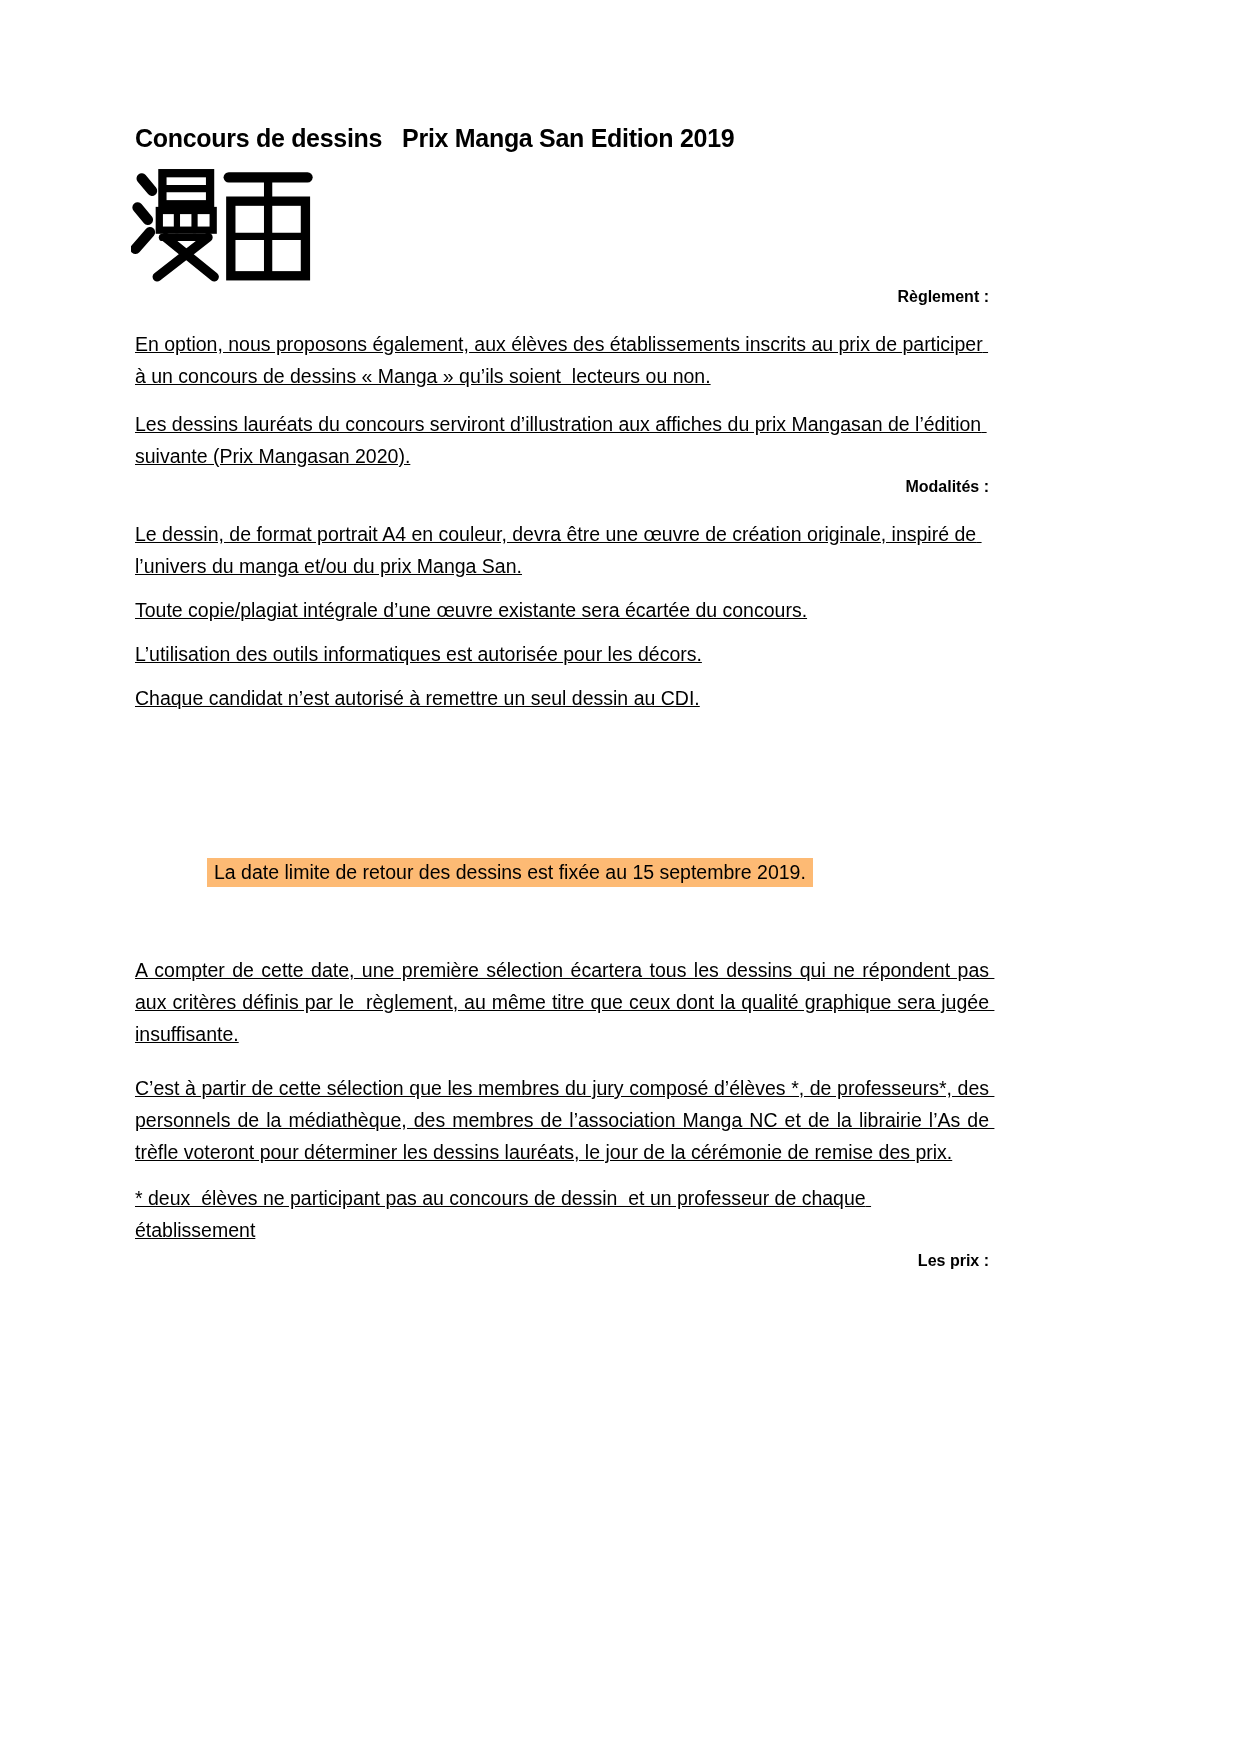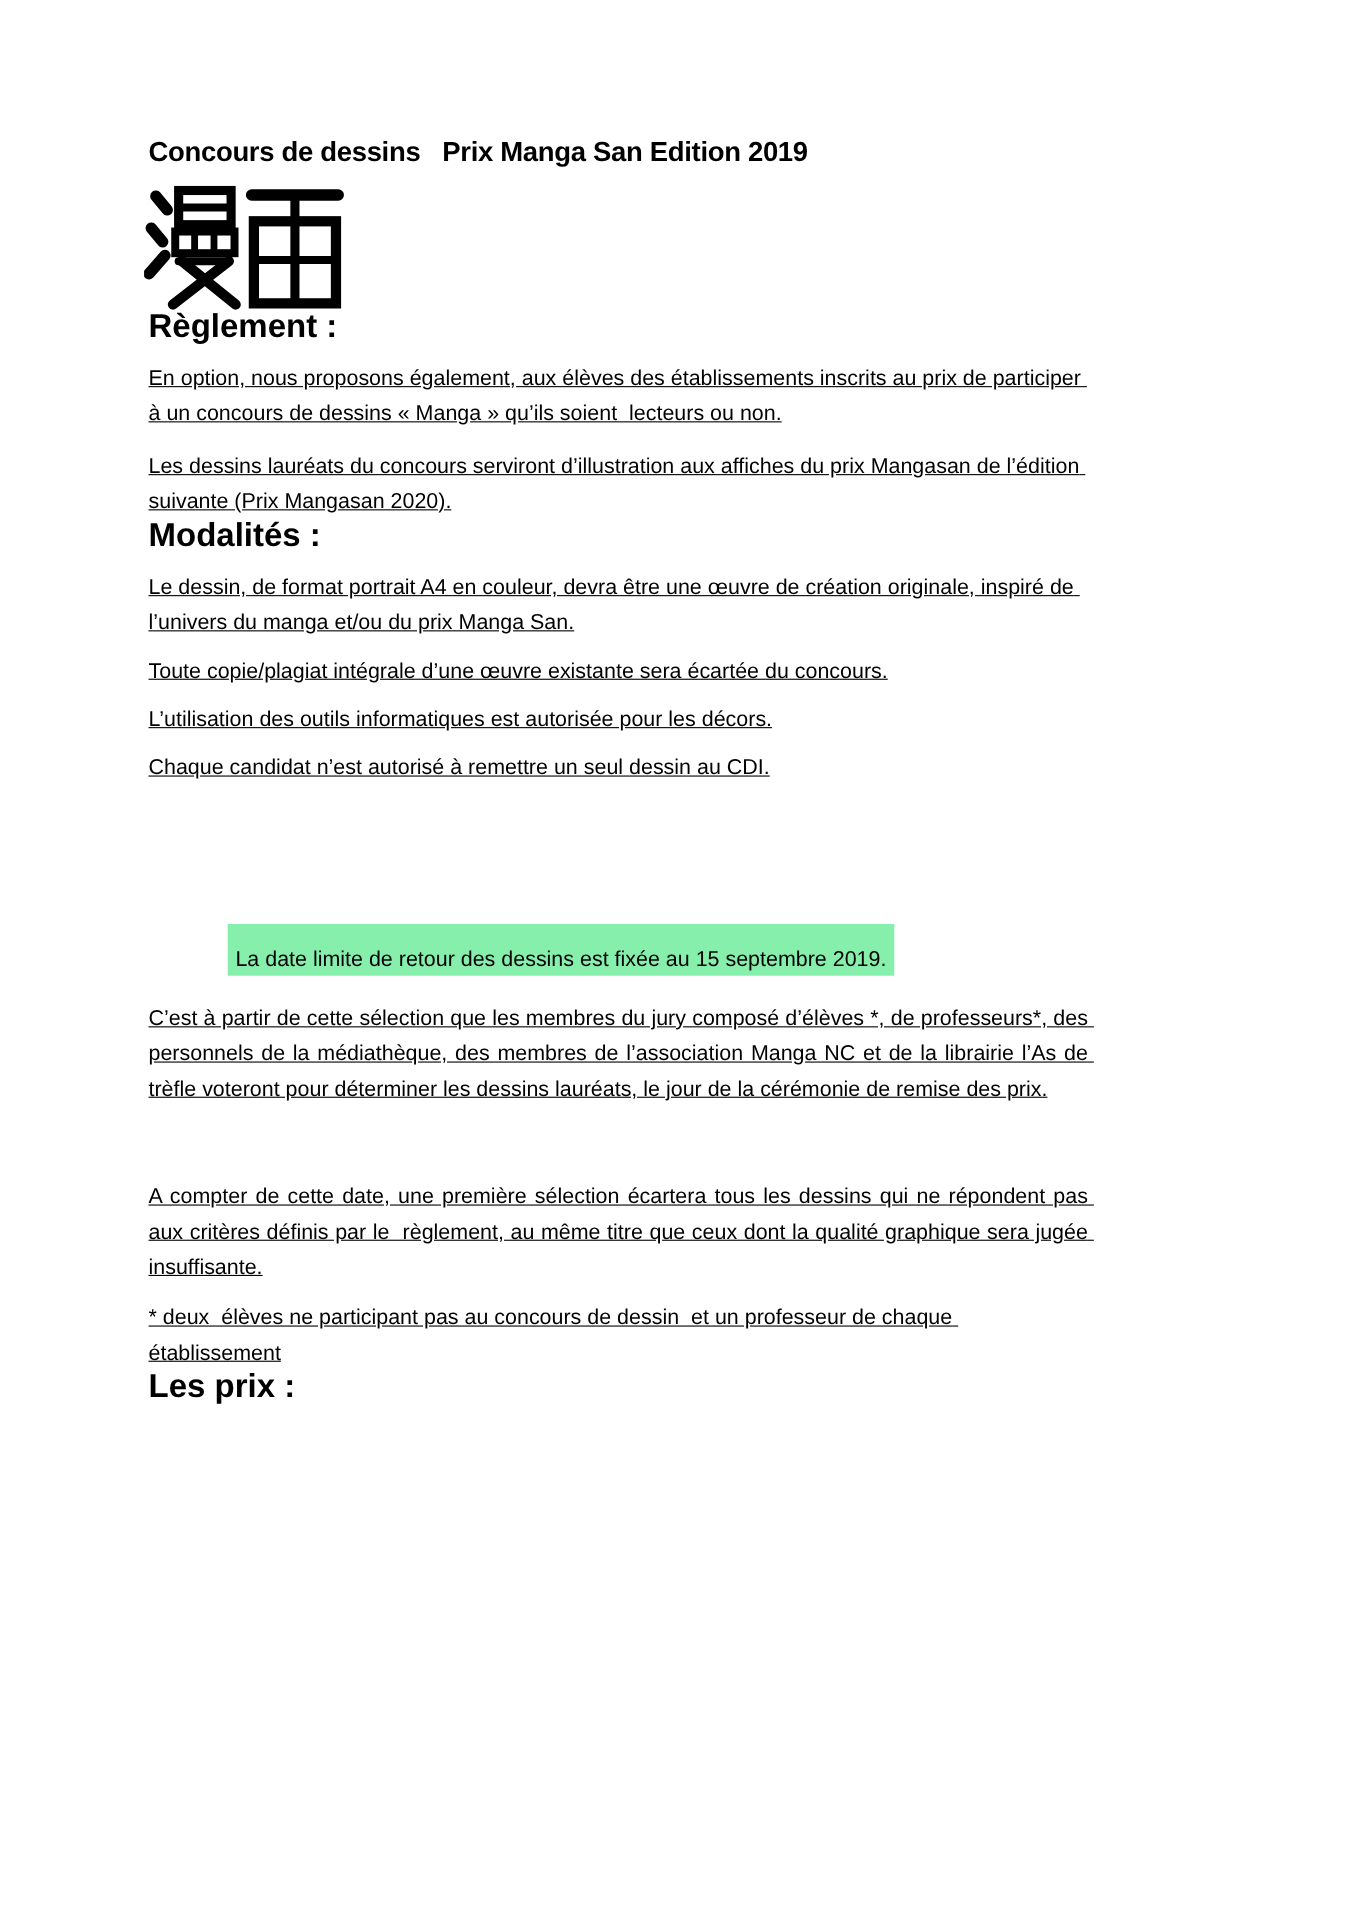--- a/index.html
+++ b/index.html
@@ -36,24 +36,25 @@
   }
   .sr-only {
     position: absolute;
     width: 1px; height: 1px;
     overflow: hidden;
     clip: rect(0 0 0 0);
     white-space: nowrap;
   }
   h2.doc-heading {
     margin: 0;
-    font-size: 30px;
+    font-size: 16px;
     line-height: 30px;
     font-weight: 700;
     white-space: pre-wrap;
+    text-align: right;
   }
   .mt-sect   { margin-top: 46px; }
   .mt-sect2  { margin-top: 54px; }
   .mt-head1  { margin-top: 26px; }
   p.doc-par {
     margin: 16px 0 0 0;
     font-size: 19.5px;
     line-height: 32px;
     white-space: pre-wrap;
     text-decoration: underline;
@@ -65,22 +66,22 @@
   p.doc-par.mt-note { margin-top: 14px; }
   p.doc-par.mt-last { margin-top: 20px; }
   .deadline-line {
     margin: 142px 0 0 0;
     padding-left: 72px;
     font-size: 19.5px;
     line-height: 32px;
     white-space: pre-wrap;
   }
   .deadline-line .hl {
-    background: #86efac;
-    padding: 21px 7px 4px 7px;
+    background: #fdba74;
+    padding: 3px 7px 4px 7px;
   }
 </style>
 </head>
 <body>
 
 <div class="page">
   <div class="content">
 
     <h1 class="doc-title">Concours de dessins   Prix Manga San Edition 2019</h1>
 
@@ -120,20 +121,20 @@
     <p class="doc-par">Les dessins lauréats du concours serviront d’illustration aux affiches du prix Mangasan de l’édition suivante (Prix Mangasan 2020).</p>
 
     <h2 class="doc-heading mt-sect">Modalités :</h2>
     <p class="doc-par">Le dessin, de format portrait A4 en couleur, devra être une œuvre de création originale, inspiré de l’univers du manga et/ou du prix Manga San.</p>
     <p class="doc-par tight">Toute copie/plagiat intégrale d’une œuvre existante sera écartée du concours.</p>
     <p class="doc-par tight">L’utilisation des outils informatiques est autorisée pour les décors.</p>
     <p class="doc-par tight">Chaque candidat n’est autorisé à remettre un seul dessin au CDI.</p>
 
     <p class="deadline-line"><span class="hl">La date limite de retour des dessins est fixée au 15 septembre 2019.</span></p>
 
+    <p class="doc-par just mt-sel">A compter de cette date, une première sélection écartera tous les dessins qui ne répondent pas aux critères définis par le  règlement, au même titre que ceux dont la qualité graphique sera jugée insuffisante.</p>
     <p class="doc-par just mt-sel2">C’est à partir de cette sélection que les membres du jury composé d’élèves *, de professeurs*, des personnels de la médiathèque, des membres de l’association Manga NC et de la librairie l’As de trèfle voteront pour déterminer les dessins lauréats, le jour de la cérémonie de remise des prix.</p>
-    <p class="doc-par just mt-sel">A compter de cette date, une première sélection écartera tous les dessins qui ne répondent pas aux critères définis par le  règlement, au même titre que ceux dont la qualité graphique sera jugée insuffisante.</p>
     <p class="doc-par mt-note">* deux  élèves ne participant pas au concours de dessin  et un professeur de chaque établissement</p>
 
     <h2 class="doc-heading mt-sect2">Les prix :</h2>
 
   </div>
 </div>
 
 </body></html>

